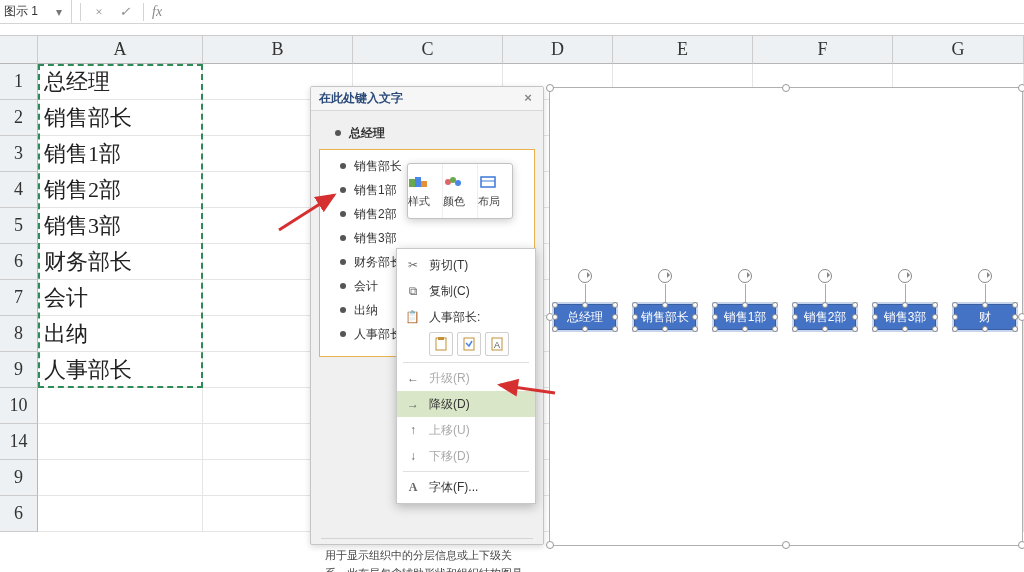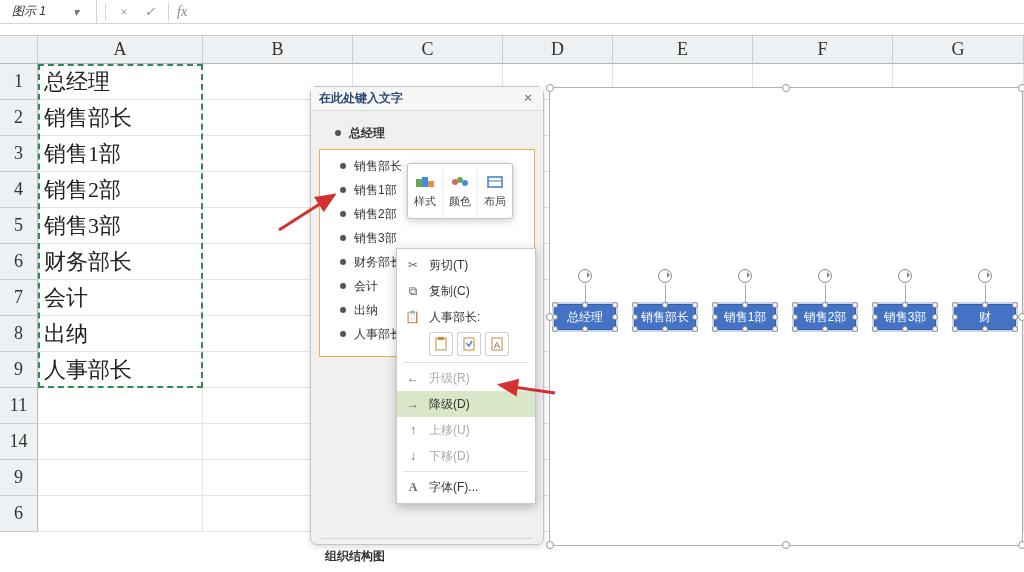--- a/index.html
+++ b/index.html
@@ -1,20 +1,20 @@
 <!DOCTYPE html>
 <html><head>
 <meta charset="utf-8">
 <style>
 * { box-sizing: border-box; margin: 0; padding: 0; }
 body { font-family: "Microsoft YaHei", "SimSun", Arial, sans-serif; font-size: 12px; background: #fff; overflow: hidden; width: 1024px; height: 572px; position: relative; }
 
 
 .formula-row { height: 24px; display: flex; align-items: stretch; border-bottom: 1px solid #d4d4d4; background: #fff; }
-.name-box-wrap { width: 97px; display: flex; align-items: center; border-right: 1px solid #d4d4d4; padding: 0 12px; position: relative; font-style: italic; }
+.name-box-wrap { width: 72px; display: flex; align-items: center; border-right: 1px solid #d4d4d4; padding: 0 4px; position: relative; }
 .name-box { flex: 1; font-size: 12px; color: #333; border: none; outline: none; }
 .name-dd { width: 16px; height: 16px; display: flex; align-items: center; justify-content: center; color: #777; }
 .fx-group { display: flex; align-items: center; padding: 0 6px; gap: 6px; color: #bbb; }
 .fx-btn { width: 20px; text-align: center; font-size: 13px; font-family: "Times New Roman", serif; font-style: italic; color: #888; }
 .fx-divider { width: 1px; height: 18px; background: #d4d4d4; margin: 0 2px; }
 .fx-label { color: #888; font-family: "Times New Roman", serif; font-style: italic; font-size: 14px; }
 
 
 .gap-row { height: 12px; background: #fff; border-bottom: 1px solid #ccc; }
 
@@ -41,35 +41,35 @@
 .cell.col-D { width: 110px; }
 .cell.col-E { width: 140px; }
 .cell.col-F { width: 140px; }
 .cell.col-G { width: 131px; }
 
 
 .marching { position: absolute; border: 2px dashed #2e8b57; pointer-events: none; }
 .sel-a { left: 38px; top: 0; width: 165px; height: 324px; }
 
 
-.sa-pane { position: absolute; left: 310px; top: 86px; width: 234px; height: 459px; background: #f0f0f0; border: 1px solid #c5c5c5; border-radius: 7px; box-shadow: 0 2px 6px rgba(0,0,0,0.15); }
+.sa-pane { position: absolute; left: 310px; top: 86px; width: 234px; height: 459px; background: #f0f0f0; border: 1px solid #c5c5c5; border-radius: 2px; box-shadow: 0 2px 6px rgba(0,0,0,0.15); }
 .sa-title { height: 24px; display: flex; align-items: center; justify-content: space-between; padding: 0 8px; border-bottom: 1px solid #d8d8d8; background: #f6f6f6; color: #2a4a7a; font-size: 12px; font-weight: bold; }
 .sa-close { width: 14px; height: 14px; color: #888; font-size: 13px; cursor: pointer; text-align: center; line-height: 12px; }
 .sa-list { padding: 6px 8px; }
 .sa-sel-box { border: 1px solid #eab24d; background: #fff; padding: 4px 2px; height: 208px; position: relative; }
 .sa-item { position: relative; height: 24px; display: flex; align-items: center; font-size: 12px; color: #333; }
 .sa-bullet { width: 6px; height: 6px; background: #555; border-radius: 50%; margin: 0 8px 0 18px; }
 .sa-first .sa-bullet { margin-left: 4px; }
 .sa-first { margin: 4px 8px 4px 12px; font-weight: bold; }
 .sa-desc { position: absolute; left: 10px; right: 10px; top: 451px; height: 92px; border-top: 1px solid #d4d4d4; padding: 8px 4px; font-size: 11px; color: #444; line-height: 1.6; }
 .sa-desc-title { font-weight: bold; font-size: 12px; color: #333; margin-bottom: 4px; }
 
 
 .mini-tb { position: absolute; left: 407px; top: 163px; width: 106px; height: 56px; background: #fff; border: 1px solid #c2c2c2; border-radius: 3px; box-shadow: 0 2px 8px rgba(0,0,0,0.2); display: flex; }
-.mini-btn { flex: 1; display: flex; flex-direction: column; align-items: center; justify-content: center; gap: 4px; font-size: 11px; color: #444; border-right: 1px solid #eee; }
+.mini-btn { flex: 1; display: flex; flex-direction: column; justify-content: center; gap: 4px; font-size: 11px; color: #444; border-right: 1px solid #eee; }
 .mini-btn:last-child { border-right: none; }
 .mini-ico { width: 20px; height: 16px; display: flex; align-items: center; justify-content: center; }
 
 
 .ctx { position: absolute; left: 396px; top: 248px; width: 140px; background: #fff; border: 1px solid #c7c7c7; box-shadow: 0 3px 10px rgba(0,0,0,0.25); padding: 3px 0; font-size: 12px; }
 .ctx-item { height: 26px; display: flex; align-items: center; padding: 0 8px; color: #333; gap: 8px; }
 .ctx-item.disabled { color: #aaa; }
 .ctx-item.highlight { background: #d9e6c8; }
 .ctx-ico { width: 16px; height: 16px; display: flex; align-items: center; justify-content: center; color: #666; }
 .ctx-sep { height: 1px; background: #e0e0e0; margin: 2px 6px; }
@@ -212,21 +212,21 @@
         <div class="row-h">9</div>
         <div class="cell col-A">人事部长</div>
         <div class="cell col-B"></div>
         <div class="cell col-C"></div>
         <div class="cell col-D"></div>
         <div class="cell col-E"></div>
         <div class="cell col-F"></div>
         <div class="cell col-G"></div>
       </div>
       <div class="row">
-        <div class="row-h">11</div>
+        <div class="row-h">10</div>
         <div class="cell col-A"></div>
         <div class="cell col-B"></div>
         <div class="cell col-C"></div>
         <div class="cell col-D"></div>
         <div class="cell col-E"></div>
         <div class="cell col-F"></div>
         <div class="cell col-G"></div>
       </div>
       <div class="row">
         <div class="row-h">14</div>
@@ -301,21 +301,20 @@
           <span class="sa-bullet"></span>
           <span>出纳</span>
         </div>
         <div class="sa-item">
           <span class="sa-bullet"></span>
           <span>人事部长</span>
         </div>
       </div>
   </div>
   <div class="sa-desc">
-    <div class="sa-desc-title">组织结构图</div>
     <div>用于显示组织中的分层信息或上下级关系。此布局包含辅助形状和组织结构图悬挂布局。</div>
 
   </div>
 </div>
 
 <div class="mini-tb">
   <div class="mini-btn">
     <span class="mini-ico">
         <svg width="18" height="14">
           <rect x="0" y="4" width="6" height="8" fill="#6aa84f"></rect>

